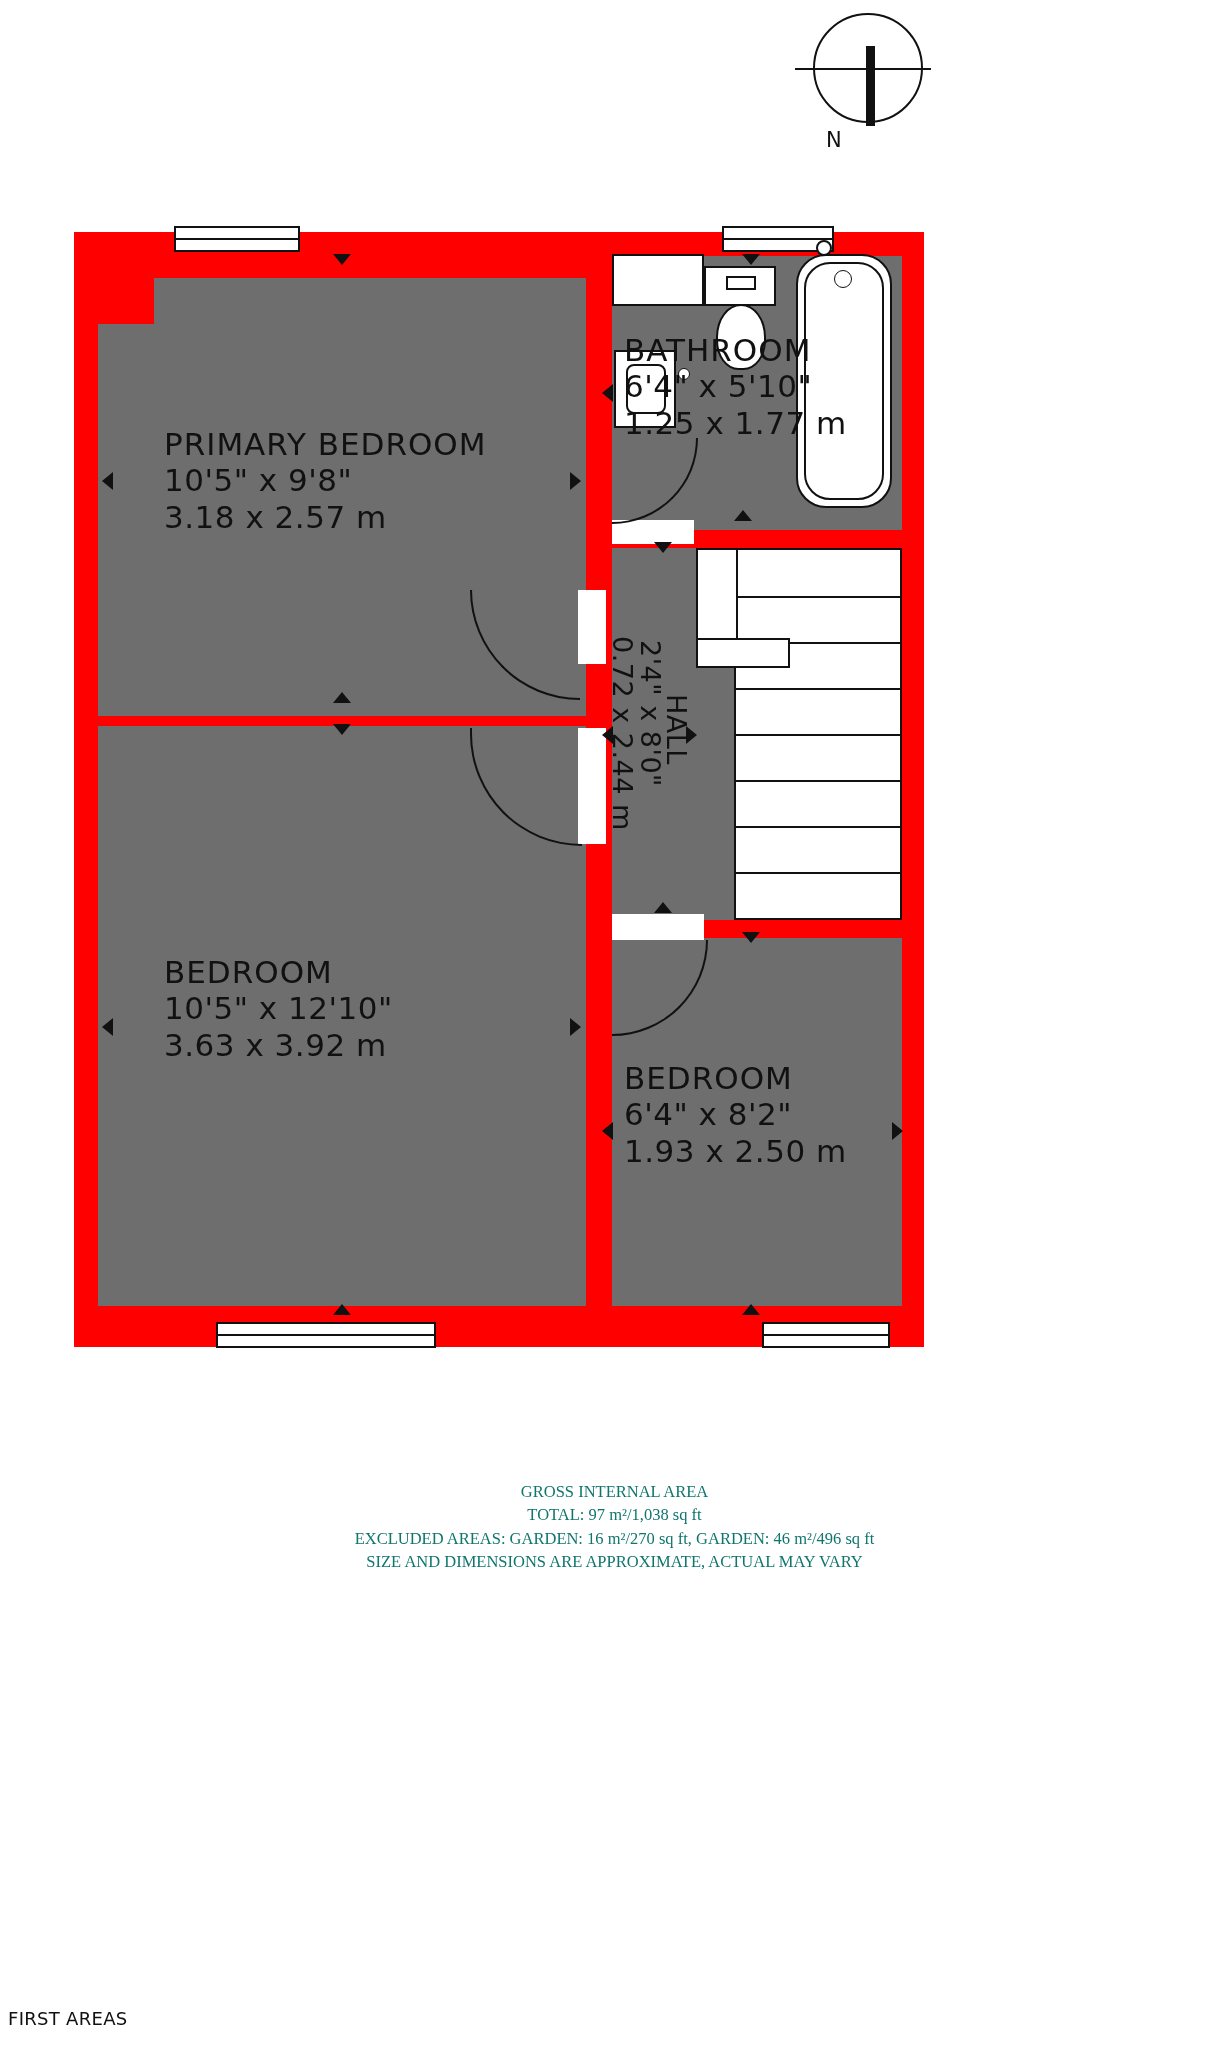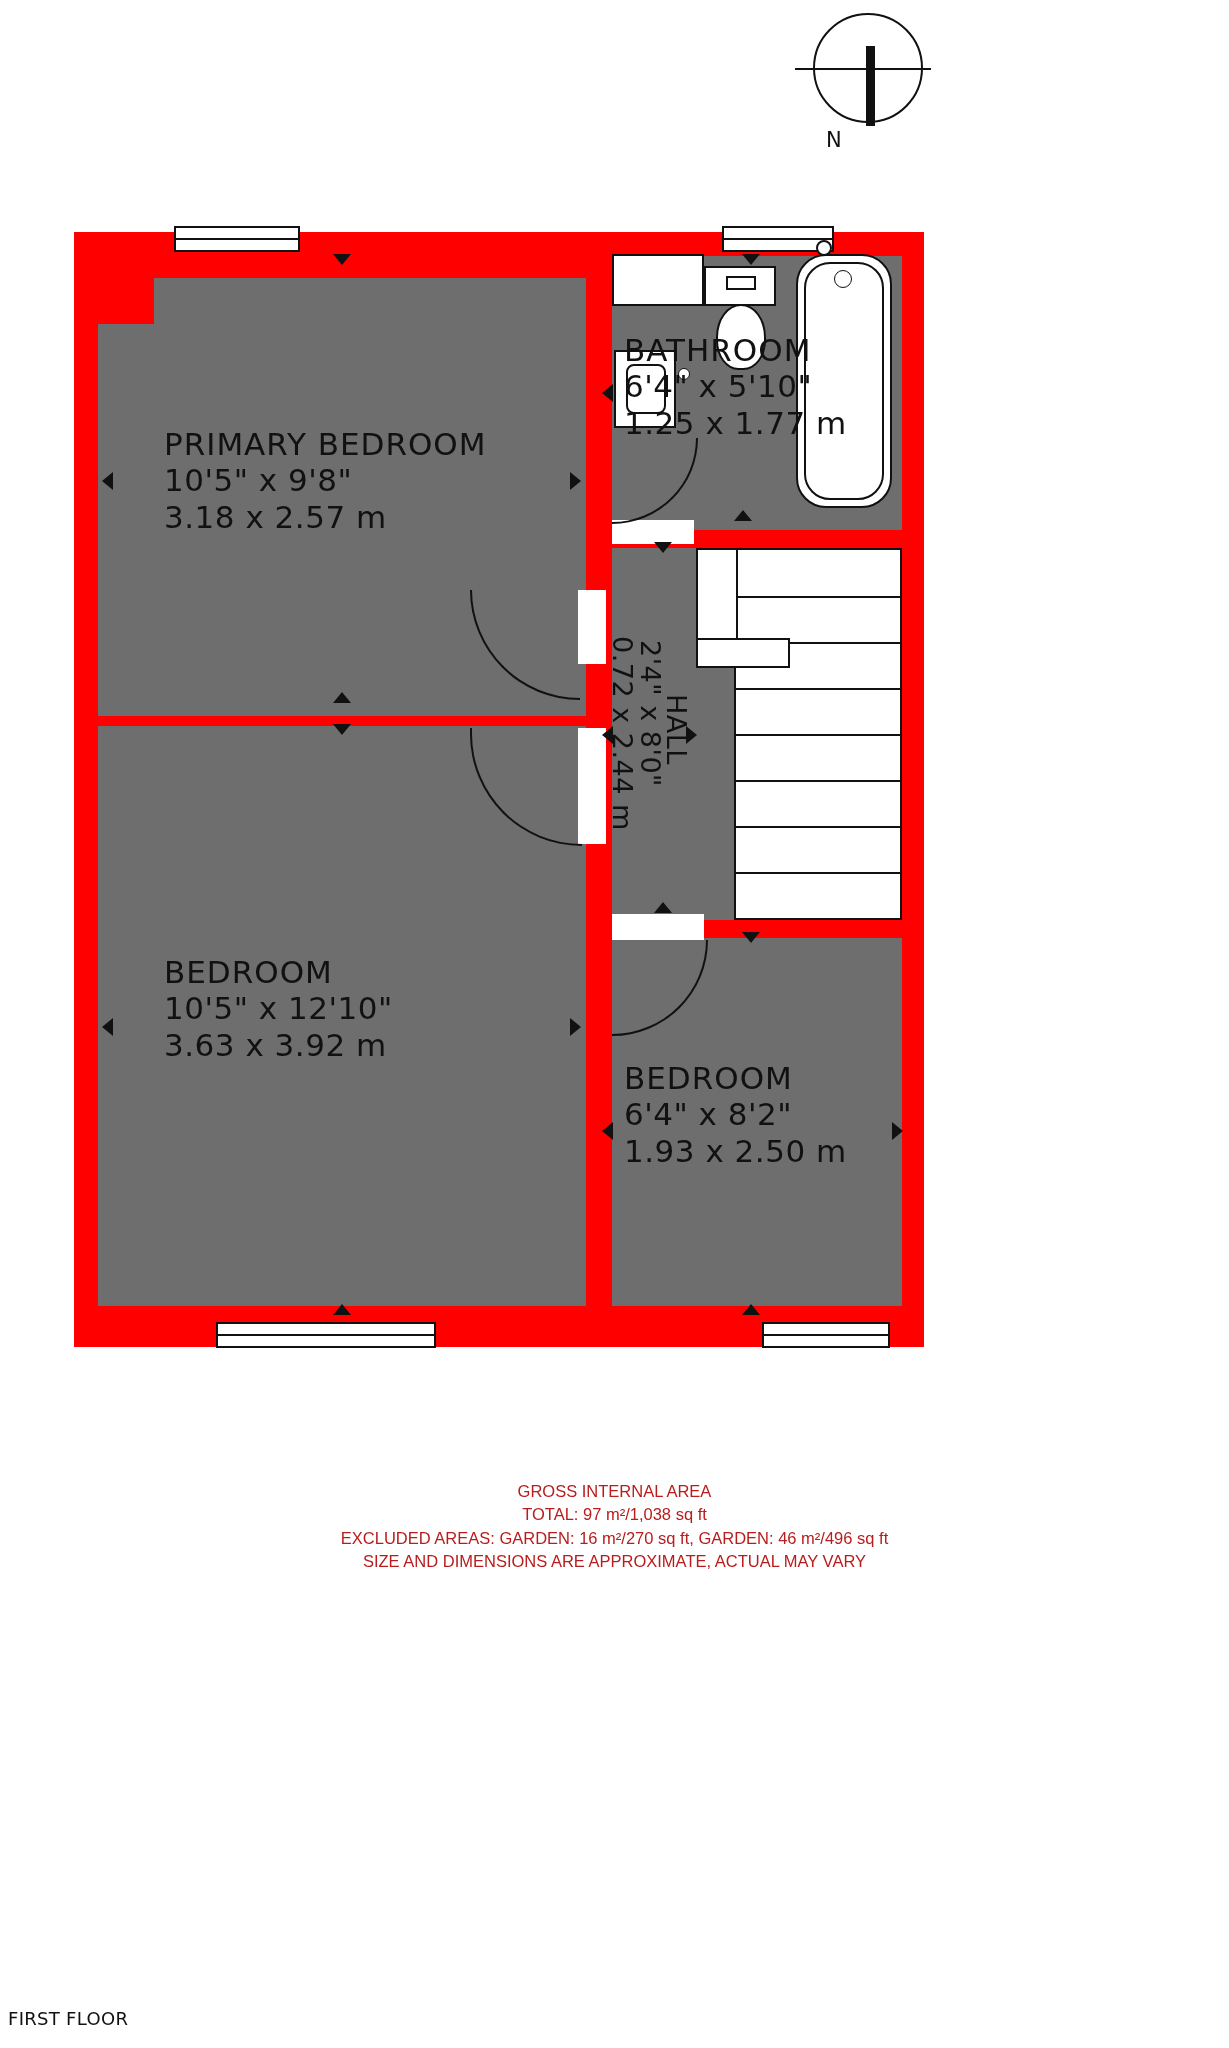--- a/index.html
+++ b/index.html
@@ -246,22 +246,22 @@
 
   
   .footer {
     position: absolute;
     left: 0;
     top: 1480px;
     width: 1229px;
     text-align: center;
     font-size: 16.5px;
     line-height: 1.42;
-    color: #b91c1c;
-    font-family: Liberation Sans, sans-serif;
+    color: #0f766e;
+    font-family: Liberation Serif, serif;
   }
   .footer div { white-space: nowrap; }
 
   .floor-tag {
     position: absolute;
     left: 8px;
     top: 2008px;
     font-size: 18px;
     color: #111;
     letter-spacing: 0.3px;
@@ -400,15 +400,15 @@
 
   </div>
 
   <div class="footer">
     <div>GROSS INTERNAL AREA</div>
     <div>TOTAL: 97 m²/1,038 sq ft</div>
     <div>EXCLUDED AREAS: GARDEN: 16 m²/270 sq ft, GARDEN: 46 m²/496 sq ft</div>
     <div>SIZE AND DIMENSIONS ARE APPROXIMATE, ACTUAL MAY VARY</div>
   </div>
 
-  <div class="floor-tag">FIRST FLOOR</div>
+  <div class="floor-tag">FIRST AREAS</div>
 
 </div>
 
 </body></html>

